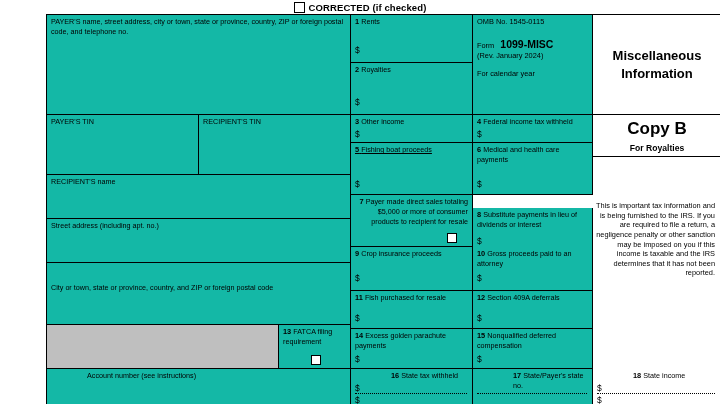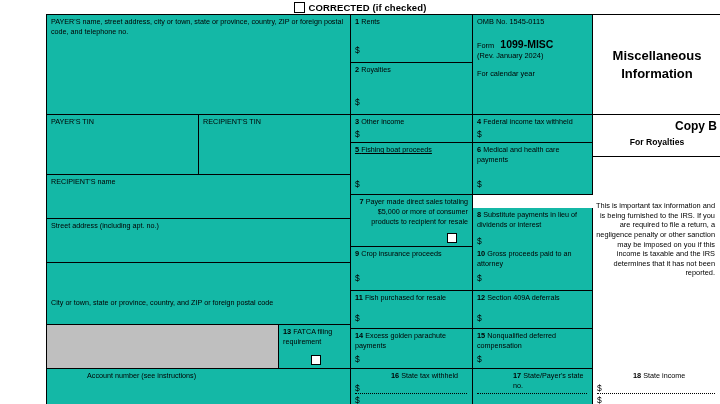--- a/index.html
+++ b/index.html
@@ -18,21 +18,21 @@
   .cell.noborderB{border-bottom:none;padding-left:40px;}
   .shade{background:#14b8a6;}
   .grey{background:#bfbfbf;}
   .thickR{border-right:1.6px solid #000;}
 
   .lbl{font-size:7.2px;}
   .num{font-weight:bold;font-size:7.4px;}
   .dollar{position:absolute;left:4px;font-size:8.5px;}
 
   .bigtitle{font-size:13px;font-weight:bold;text-align:center;line-height:1.35;}
-  .copyb{font-size:12px;font-weight:bold;text-align:right;}
+  .copyb{font-size:17px;font-weight:bold;text-align:center;}
   .forrec{font-size:8.6px;font-weight:bold;text-align:center;}
   .rightnote{font-size:7.4px;text-align:right;line-height:1.3;padding-right:6px;}
   .formbox-line{font-size:7.4px;}
   .formbig{font-size:10.5px;font-weight:bold;}
   .minicb{display:inline-block;width:8px;height:8px;border:1px solid #000;background:#fff;vertical-align:-1px;}
 </style>
 </head>
 <body>
 
 <div class="page">
@@ -140,21 +140,21 @@
       <span class="dollar" style="top:26px;">$</span>
     </div>
 
     <div class="cell shade thickR" style="left:426px;top:232px;width:120px;height:44px;">
       <span class="num">10</span>
       <span class="lbl">Gross proceeds paid to an attorney</span>
       <span class="dollar" style="top:26px;">$</span>
     </div>
 
     <div class="cell shade" style="left:0;top:248px;width:304px;height:62px;">
-      <span class="lbl" style="position:relative;top:33px;margin-top:8px;">City or town, state or province, country, and ZIP or foreign postal code</span>
+      <span class="lbl" style="position:relative;top:18px;margin-top:8px;">City or town, state or province, country, and ZIP or foreign postal code</span>
     </div>
 
     <div class="cell shade" style="left:304px;top:276px;width:122px;height:38px;">
       <span class="num">11</span>
       <span class="lbl">Fish purchased for resale</span>
       <span class="dollar" style="top:22px;">$</span>
     </div>
 
     <div class="cell shade thickR" style="left:426px;top:276px;width:120px;height:38px;">
       <span class="num">12</span>

